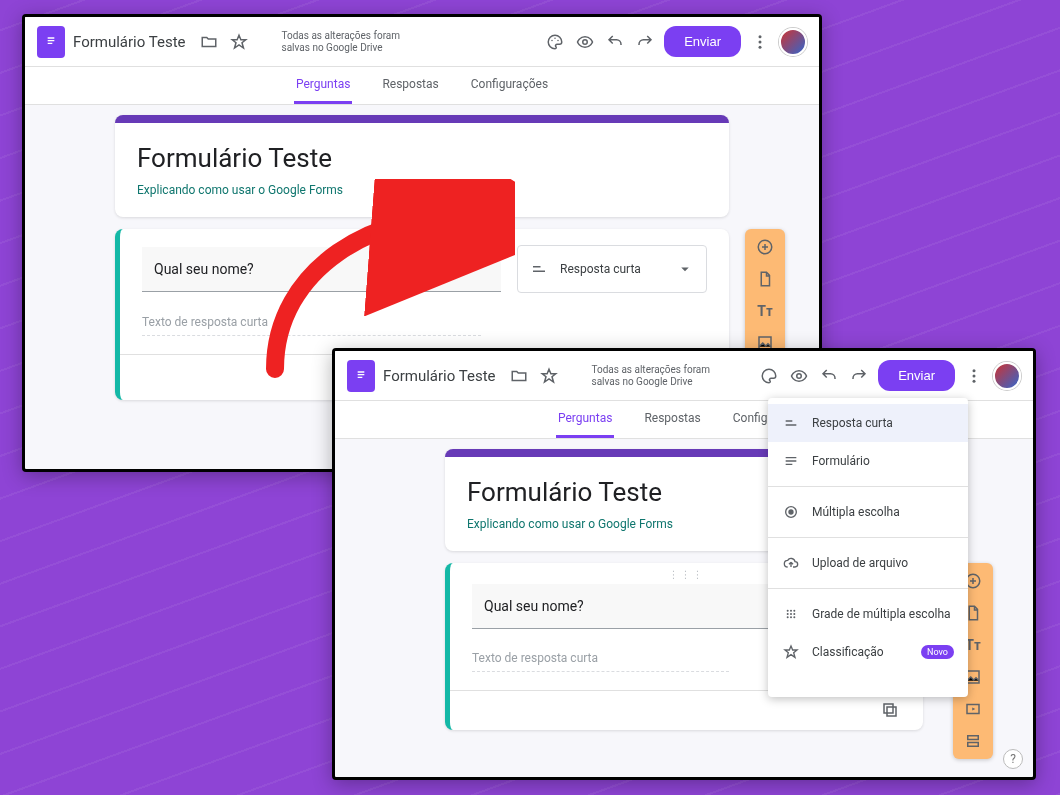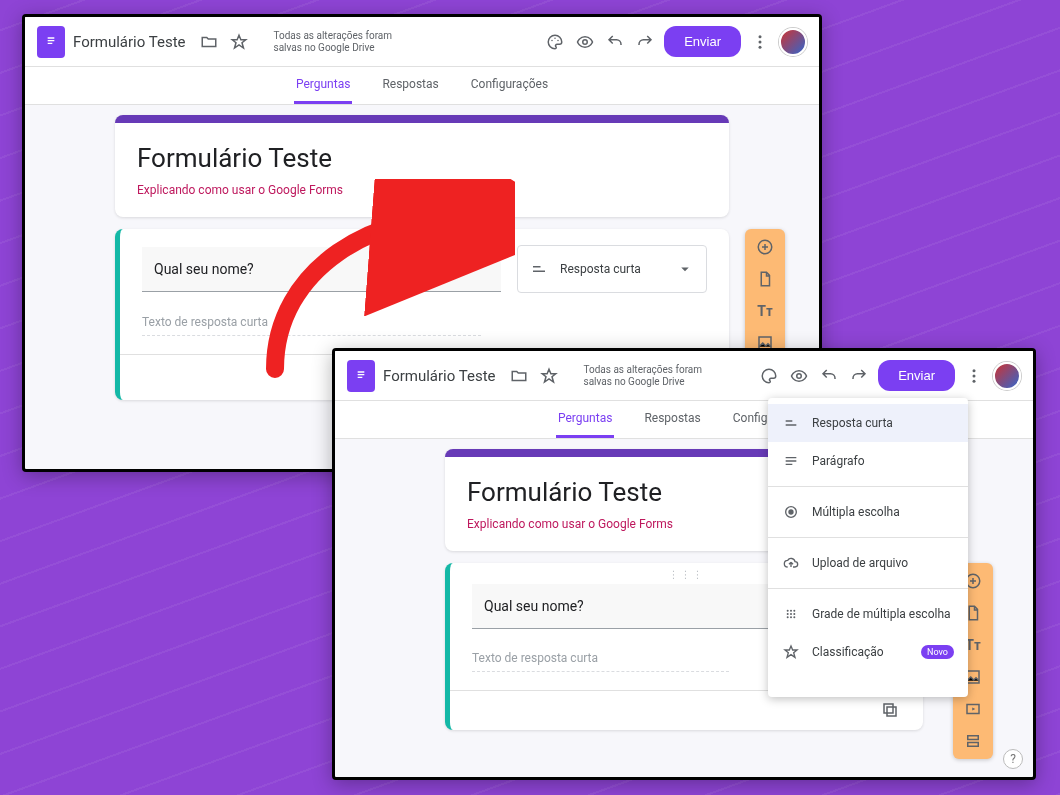--- a/index.html
+++ b/index.html
@@ -50,21 +50,21 @@
       width: 28px; height: 32px;
       background: #7b3ff2;
       border-radius: 4px;
       display: flex; align-items: center; justify-content: center;
       flex-shrink: 0;
     }
     .forms-logo svg { fill: #fff; }
     .doc-title { font-size: 15px; color: #3c4043; margin-right: 4px; }
     .iconbtn { width: 22px; height: 22px; display: inline-flex; align-items: center; justify-content: center; color: #5f6368; cursor: pointer; }
     .iconbtn svg { width: 18px; height: 18px; }
-    .save-status { font-size: 10px; color: #5f6368; line-height: 1.2; margin-left: 16px; max-width: 140px; }
+    .save-status { font-size: 10px; color: #5f6368; line-height: 1.2; margin-left: 24px; max-width: 140px; }
     .topbar-spacer { flex: 1; }
     .send-btn {
       background: #7b3ff2;
       color: #fff;
       border: none;
       border-radius: 12px;
       padding: 8px 20px;
       font-size: 13px;
       font-weight: 500;
       cursor: pointer;
@@ -101,21 +101,21 @@
     .card {
       background: #fff;
       border-radius: 8px;
       box-shadow: 0 1px 3px rgba(0,0,0,0.12);
       margin-bottom: 12px;
       position: relative;
       padding: 20px 22px;
     }
     .card.header-card { border-top: 8px solid #673ab7; }
     .form-title { font-size: 26px; color: #202124; margin-bottom: 10px; }
-    .form-desc { font-size: 12px; color: #be185d; }
+    .form-desc { font-size: 12px; color: #0f766e; }
 
     .card.question-card { border-left: 5px solid #14b8a6; padding: 16px 22px 9px; }
     .qrow { display: flex; align-items: center; gap: 16px; margin-bottom: 16px; }
     .qtitle-box {
       flex: 1;
       background: #f8f8f8;
       border-bottom: 1px solid #9aa0a6;
       padding: 14px 12px;
       font-size: 14px;
       color: #202124;
@@ -529,21 +529,21 @@
         </svg>
       </span>
     <span>Resposta curta</span>
   </div>
   <div class="dd-item">
     <span class="mi">
         <svg viewBox="0 0 24 24" width="16" height="16">
           <path stroke="currentColor" stroke-width="2" d="M4 7h16M4 12h16M4 17h10"></path>
         </svg>
       </span>
-    <span>Parágrafo</span>
+    <span>Formulário</span>
   </div>
   <div class="dd-divider"></div>
   <div class="dd-item">
     <span class="mi">
         <svg viewBox="0 0 24 24" width="16" height="16">
           <circle cx="12" cy="12" r="8" fill="none" stroke="currentColor" stroke-width="2"></circle>
           <circle cx="12" cy="12" r="4" fill="currentColor"></circle>
         </svg>
       </span>
     <span>Múltipla escolha</span>

